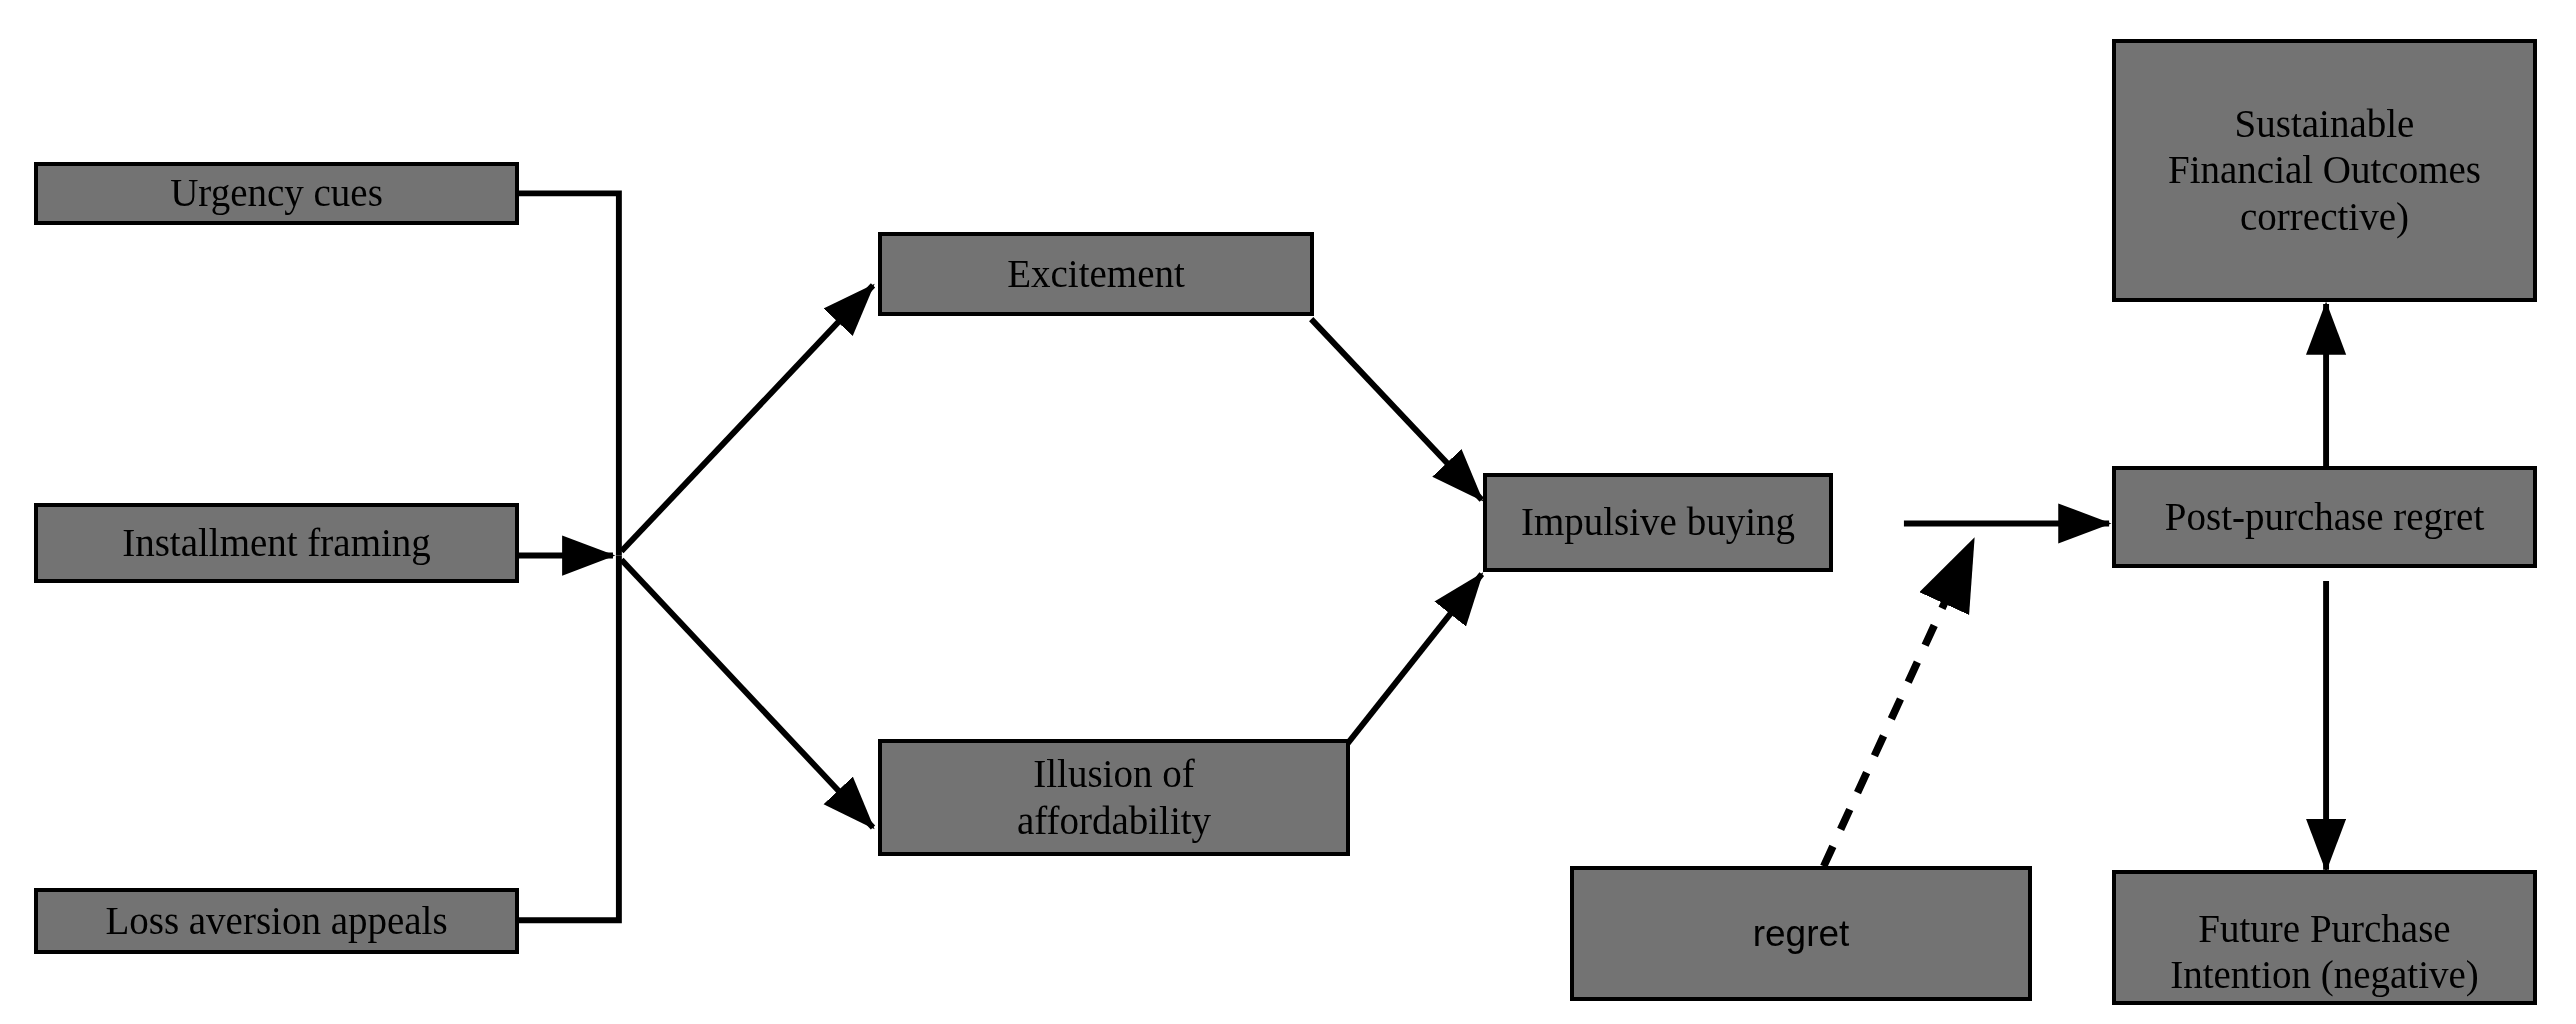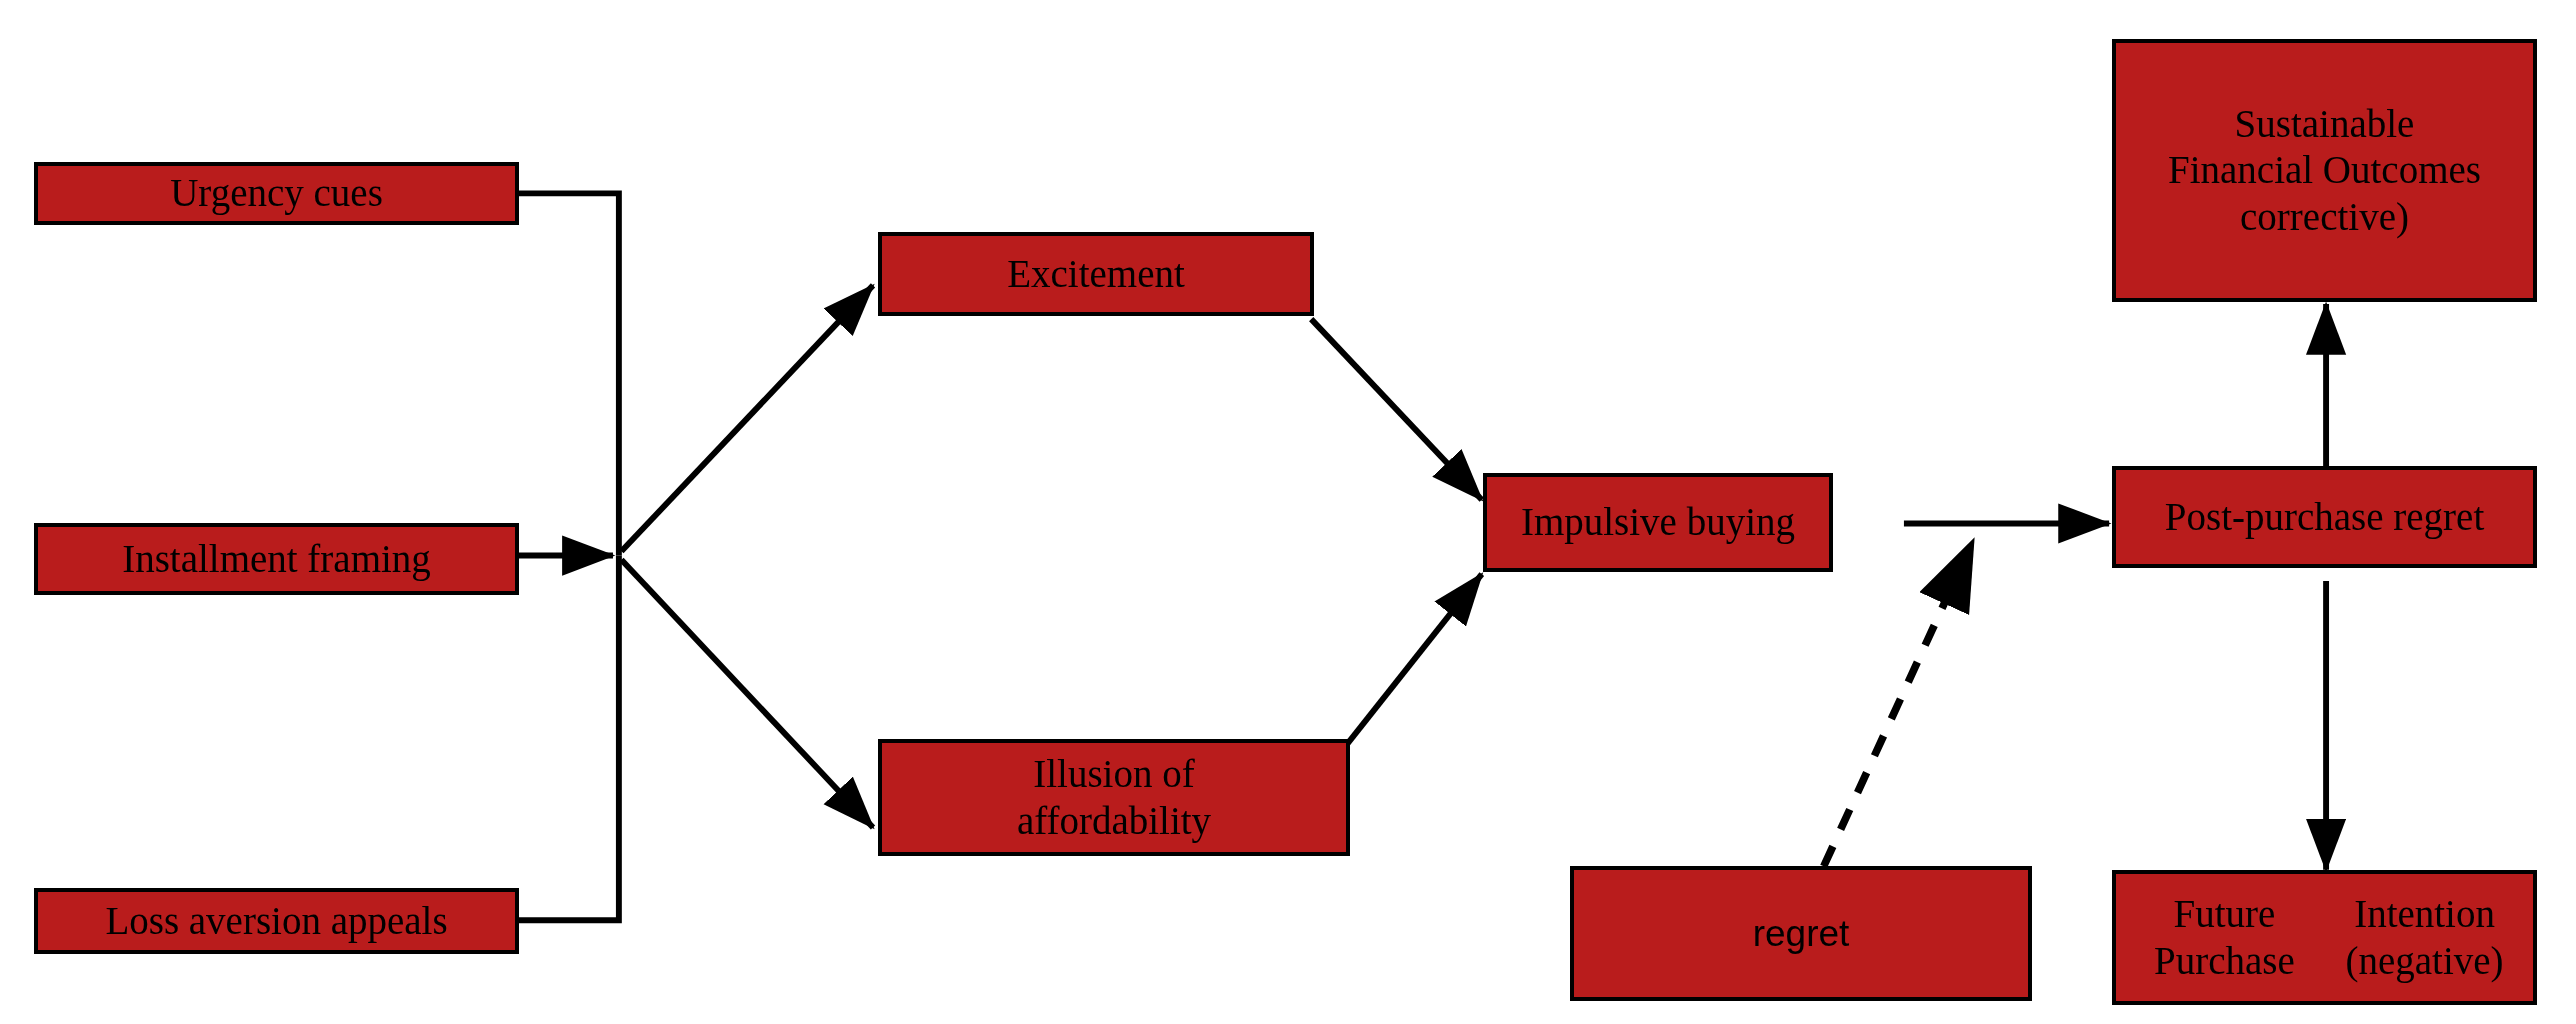--- a/index.html
+++ b/index.html
@@ -11,21 +11,21 @@
     position: relative;
     width: 2576px;
     height: 1025px;
     background: #ffffff;
     overflow: hidden;
     font-family: "Liberation Serif", "DejaVu Serif", serif;
   }
   .node {
     position: absolute;
     box-sizing: border-box;
-    background: #b91c1c;
+    background: #737373;
     border: 4.2px solid #000000;
     display: flex;
     align-items: center;
     justify-content: center;
     text-align: center;
     color: #000000;
     line-height: 1.18;
     font-size: 39px;
     padding: 3.4px 8.4px;
   }
@@ -100,21 +100,21 @@
 
     <g>
       <line x1="2755" y1="688" x2="2755" y2="1030" stroke="#000000" stroke-width="7" marker-end="url(#ah)"></line>
     </g>
   </svg>
 
   <div class="node" style="left:34px; top:162px; width:485px; height:63px;">
     <span>Urgency cues</span>
   </div>
 
-  <div class="node" style="left:34px; top:523px; width:485px; height:72px;">
+  <div class="node" style="left:34px; top:503px; width:485px; height:80px;">
     <span>Installment framing</span>
   </div>
 
   <div class="node" style="left:34px; top:888px; width:485px; height:66px;">
     <span>Loss aversion appeals</span>
   </div>
 
   <div class="node" style="left:878px; top:232px; width:436px; height:84px;">
     <span>Excitement</span>
   </div>
@@ -135,19 +135,19 @@
   <div class="node" style="left:2112px; top:466px; width:425px; height:102px;">
     <span>Post-purchase regret</span>
   </div>
 
   <div class="node" style="left:2112px; top:39px; width:425px; height:263px; flex-direction:column;">
     <span>Sustainable</span>
     <span>Financial Outcomes</span>
     <span>corrective)</span>
   </div>
 
-  <div class="node" style="left:2112px; top:870px; width:425px; height:135px; flex-direction:row;justify-content:flex-end;">
+  <div class="node" style="left:2112px; top:870px; width:425px; height:135px; flex-direction:column;justify-content:flex-end;">
     <span>Future Purchase</span>
     <span>Intention (negative)</span>
   </div>
 
 </div>
 
 
 </body></html>

